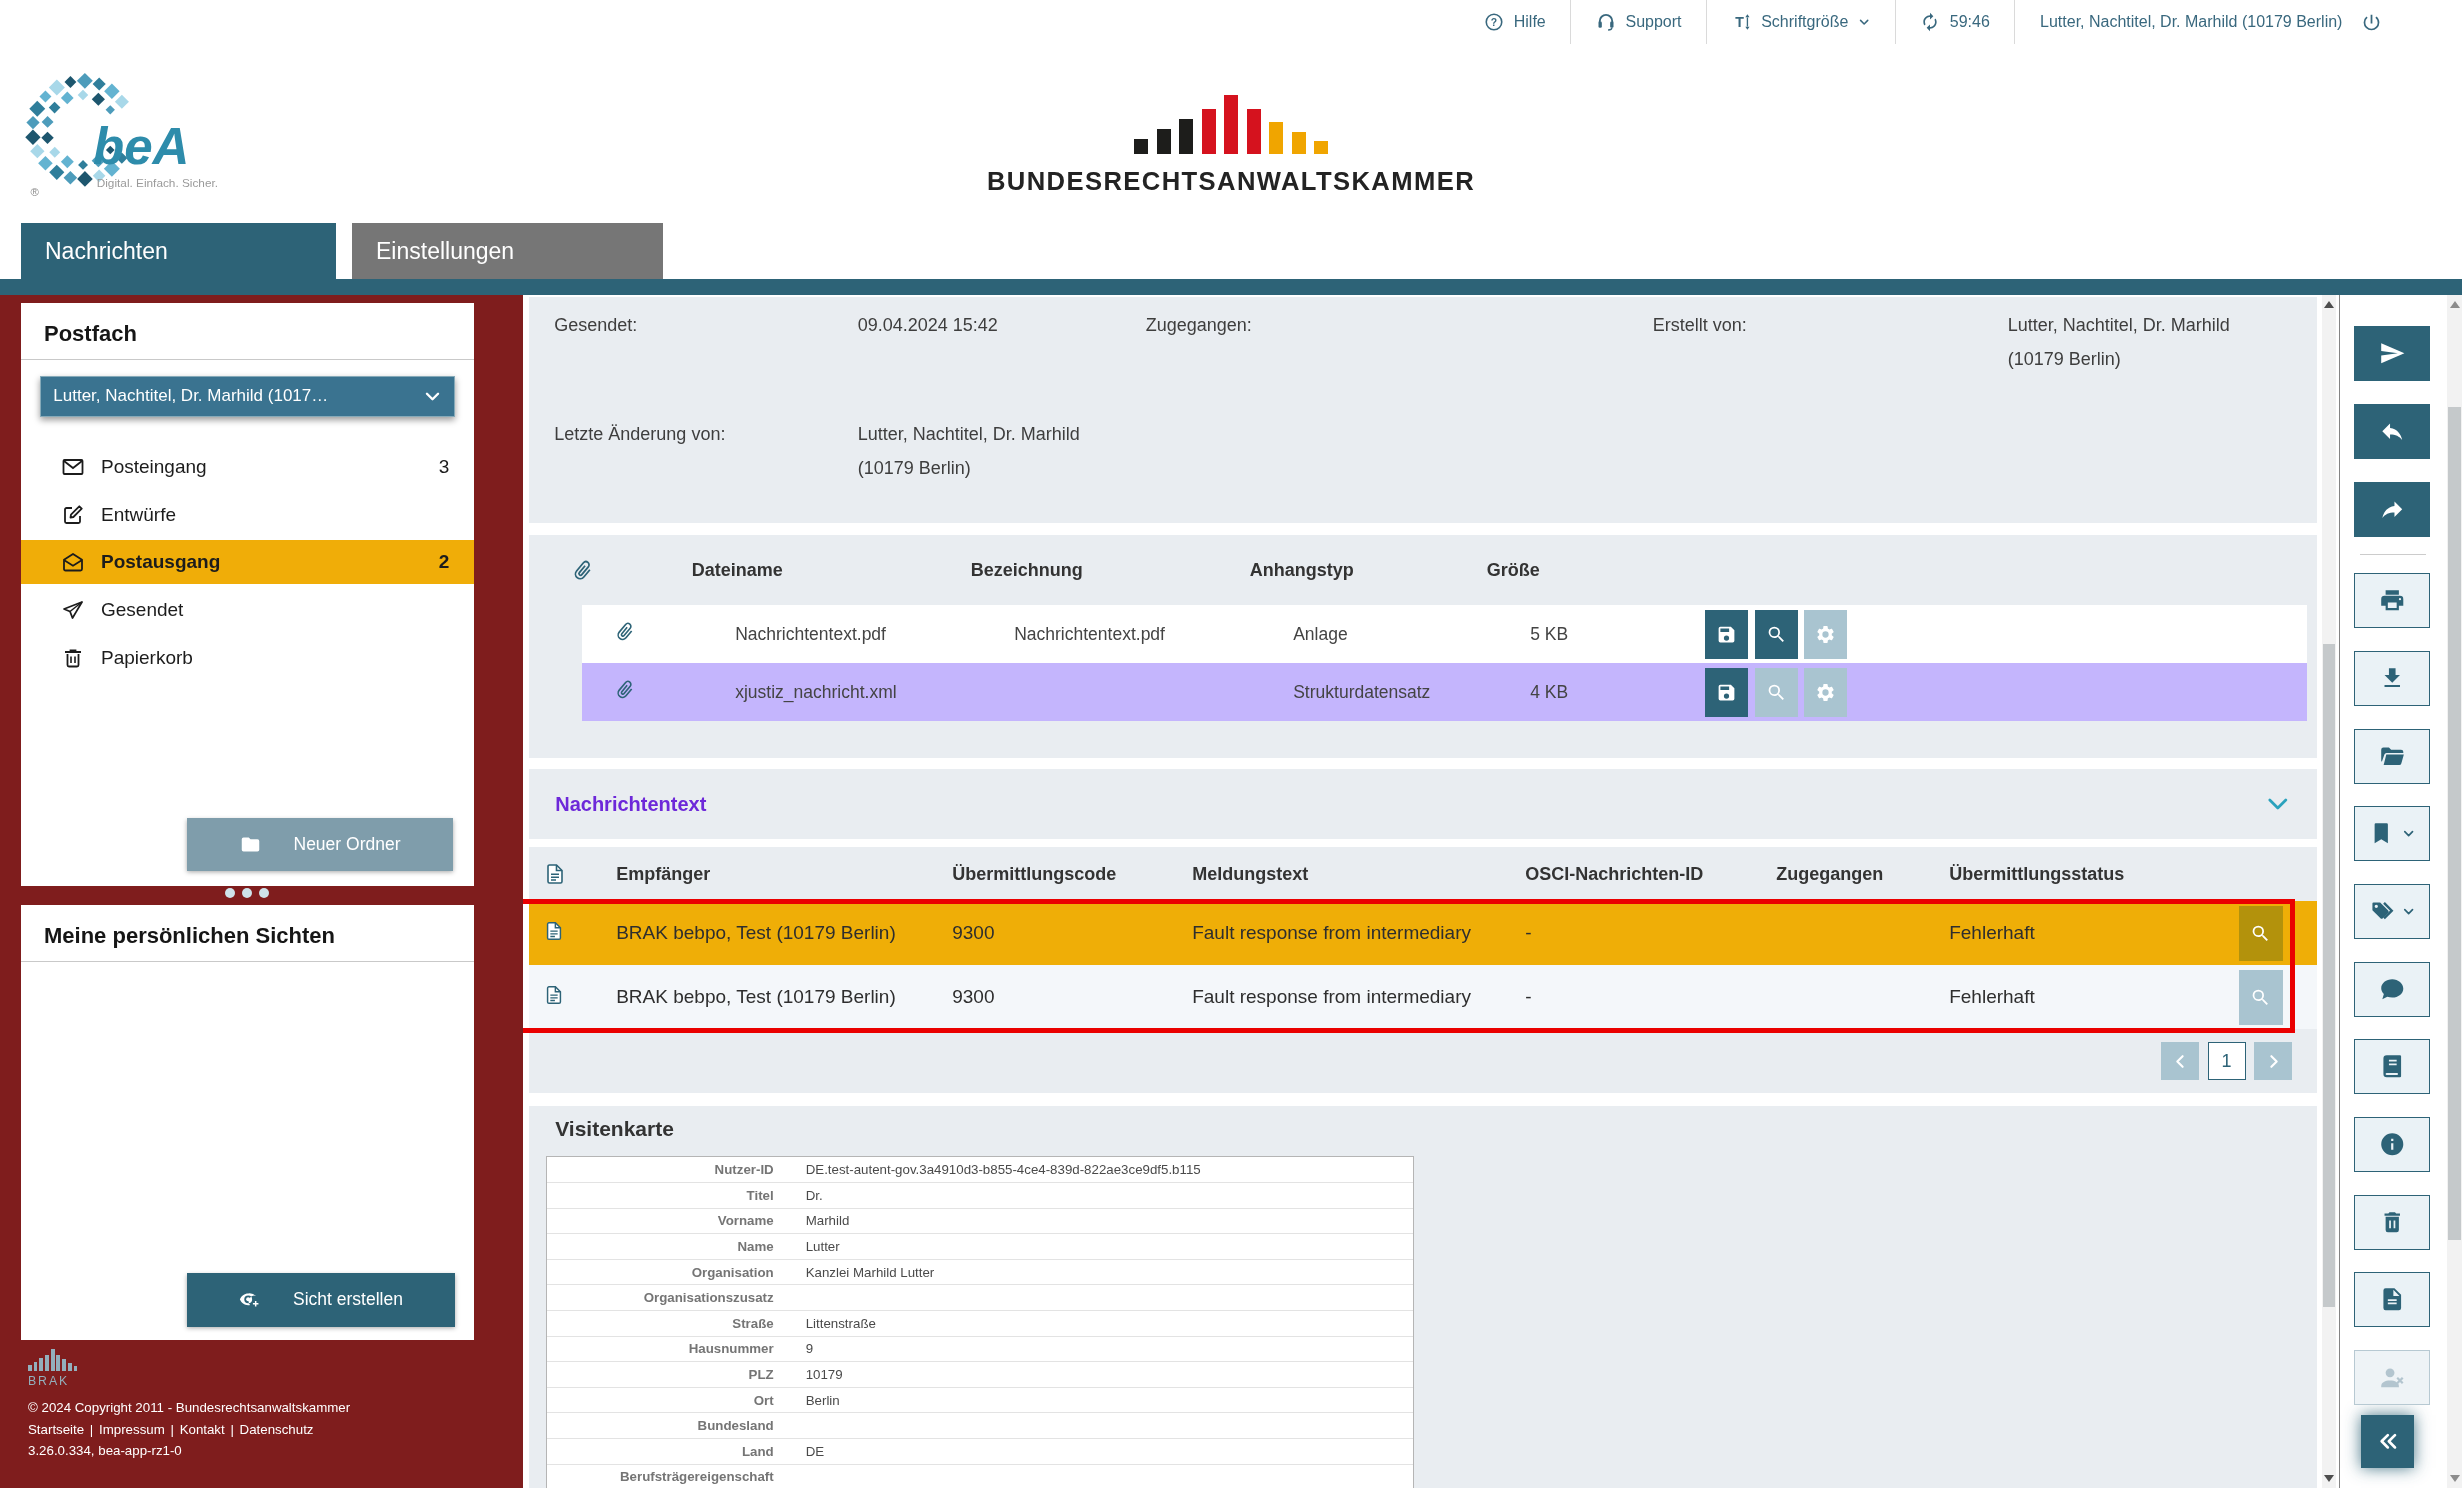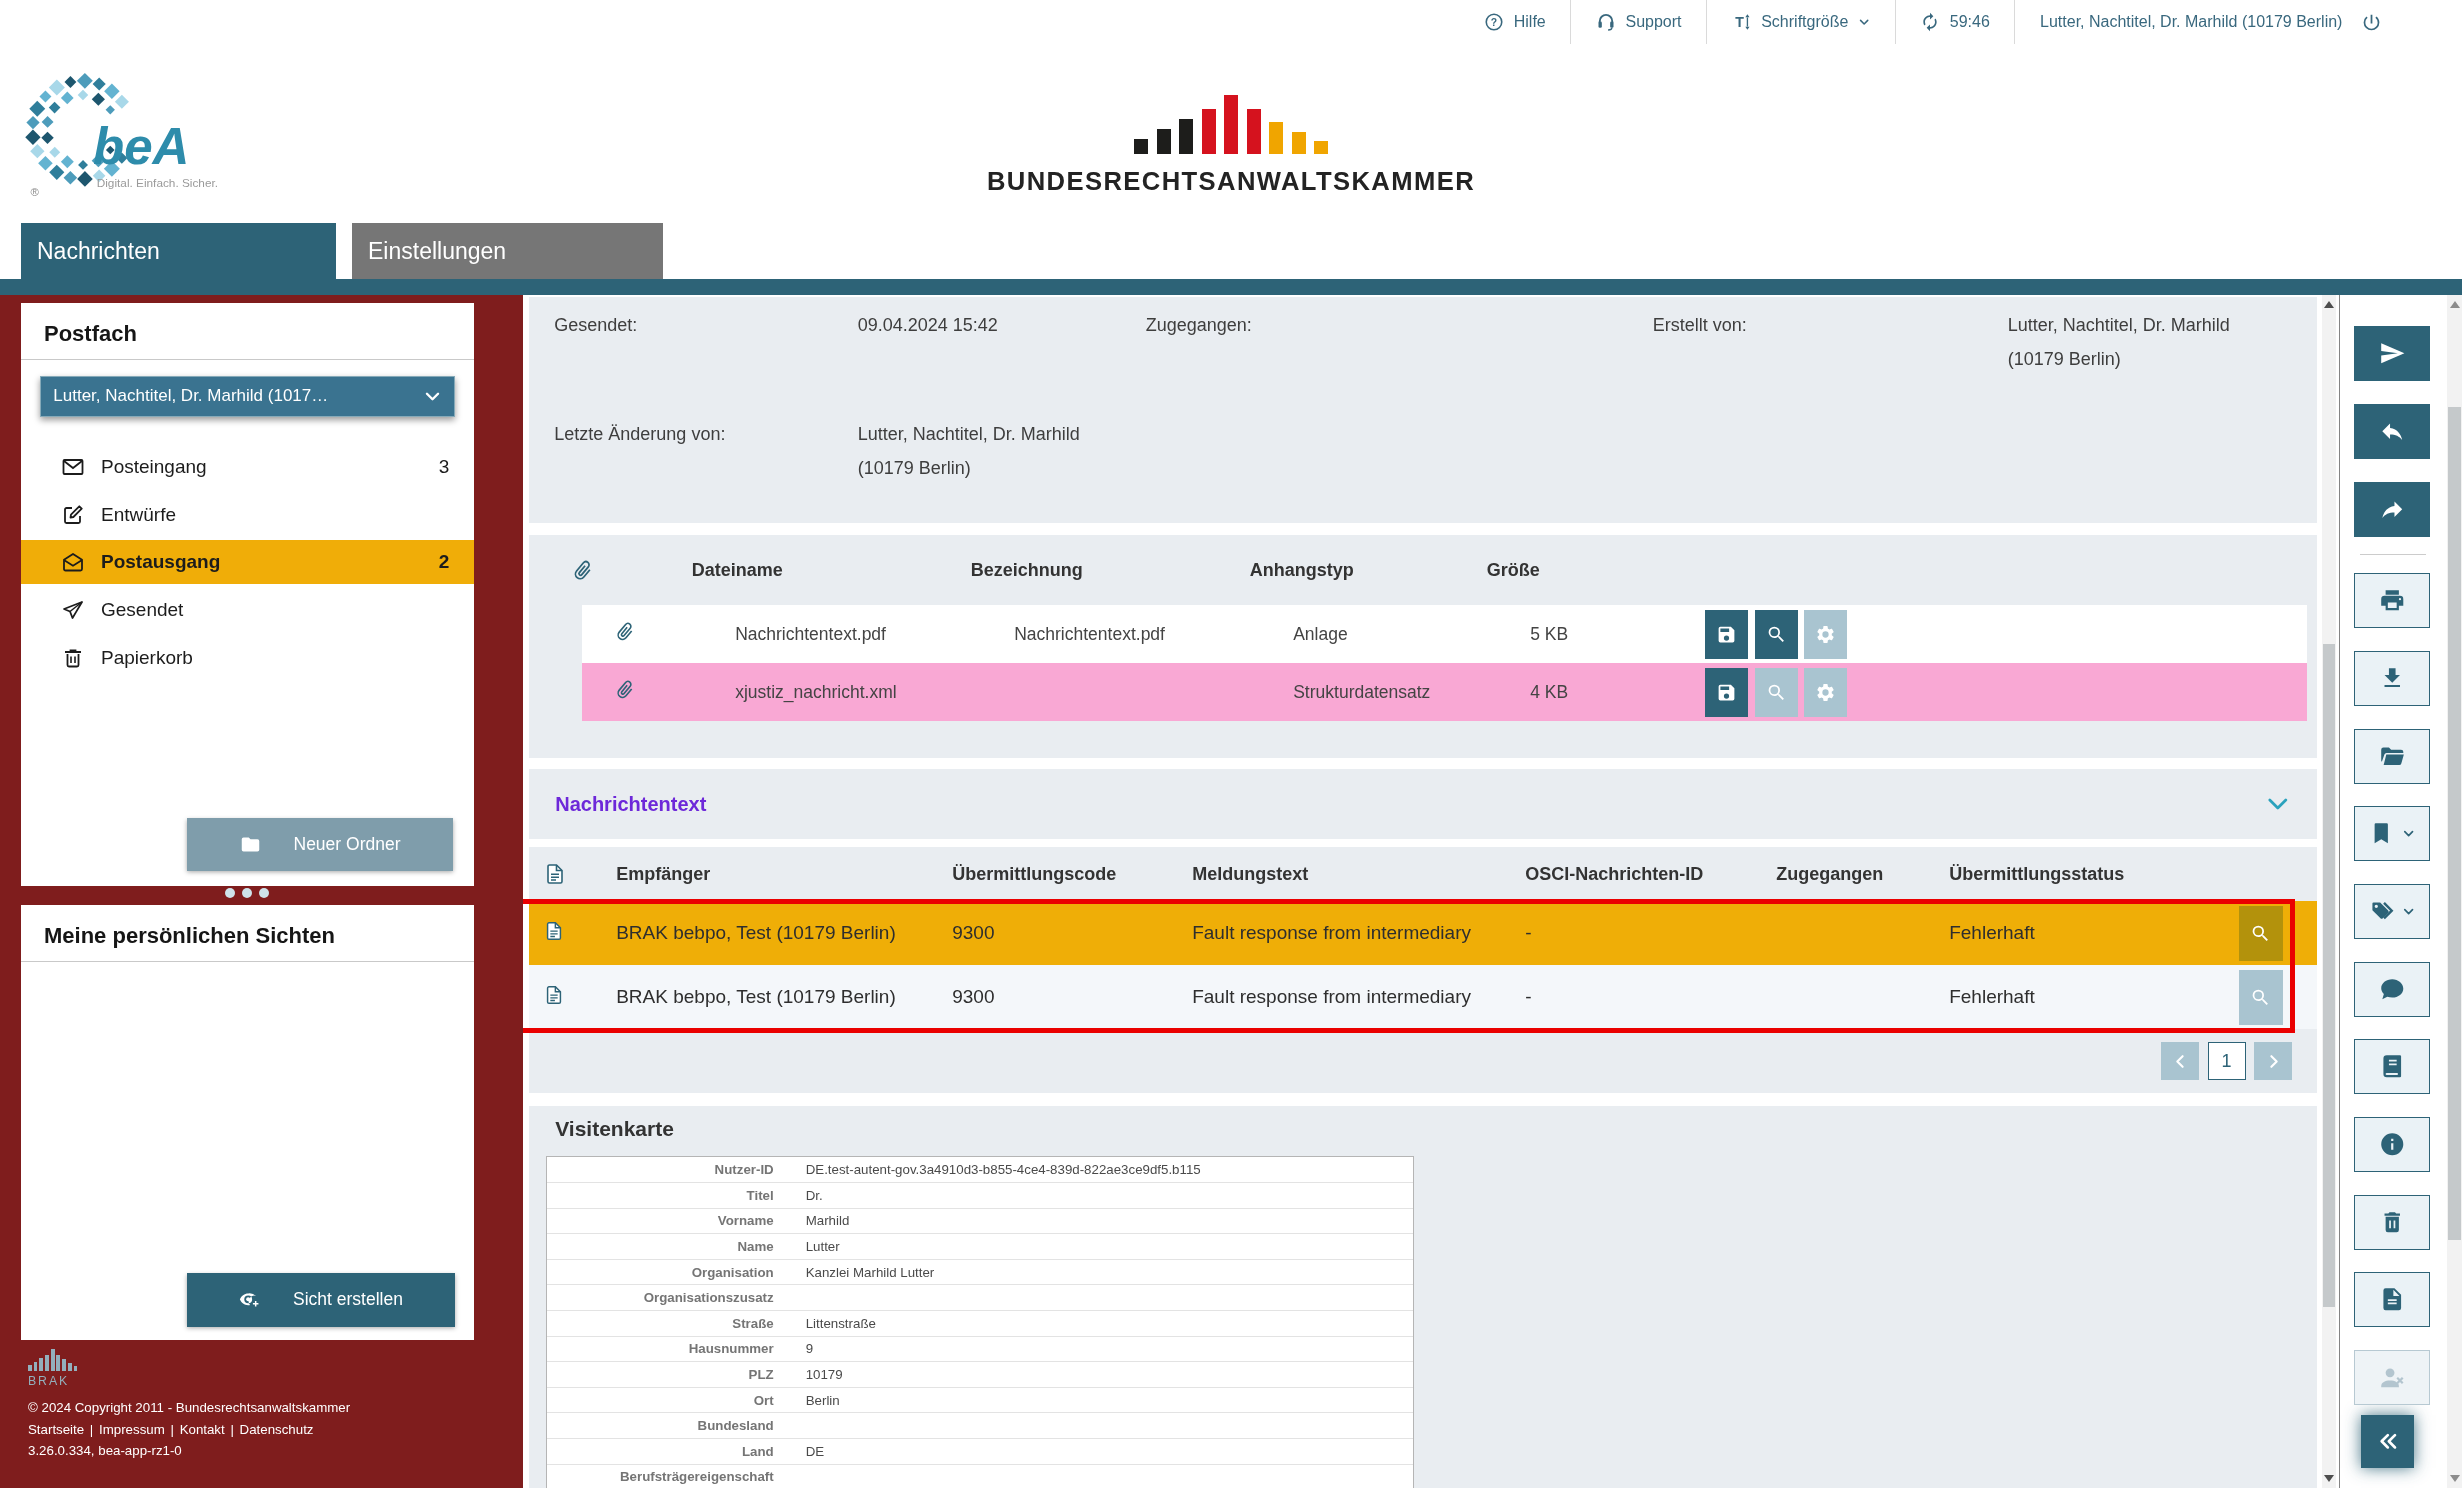--- a/index.html
+++ b/index.html
@@ -22,21 +22,21 @@
   
   .brand { position:absolute; top:44px; left:0; width:100%; height:179px; background:#fff; }
   .bea-logo { position:absolute; left:23px; top:9.5px; width:208px; height:166px; }
   .brak-logo { position:absolute; left:50%; top:49px; transform:translateX(-50%); width:492px; text-align:center; }
   .brak-bars { display:flex; align-items:flex-end; justify-content:center; gap:8.5px; height:61px; }
   .brak-bars i { display:block; width:14px; }
   .brak-word { margin-top:13px; font-size:25.6px; font-weight:bold; letter-spacing:1.4px; color:#232323; white-space:nowrap; }
 
   
   .tabs { position:absolute; top:223px; left:21px; display:flex; gap:16px; }
-  .tab { height:57px; display:flex; align-items:center; padding-left:16px; color:#fff; font-size:23px; cursor:pointer; }
+  .tab { height:57px; display:flex; align-items:center; padding-left:24px; color:#fff; font-size:23px; cursor:pointer; }
   .tab.active { background:#2d6377; width:315px; }
   .tab.inactive { background:#767676; width:311px; }
   .teal-band { position:absolute; top:279px; left:0; width:100%; height:16px; background:#2d6377; }
 
   
   .bodyarea { position:absolute; top:295px; left:0; width:2462px; height:1193px; }
   .sidebar { position:absolute; left:0; top:0; width:523px; height:1193px; background:#7f1d1d; }
   .panel { position:absolute; left:21px; width:453px; background:#fff; }
   .panel1 { top:7.6px; height:583px; }
   .panel2 { top:610px; height:435px; }
@@ -74,21 +74,21 @@
   .d-l2 { left:617px; top:11.4px; } .d-l3 { left:1124px; top:11.4px; }
   .d-v3 { left:1479px; top:11.4px; width:223px; }
   .d-l4 { left:25.6px; top:120px; } .d-v4 { left:329px; top:120px; width:223px; }
 
   .attach { top:240px; height:223px; }
   .agrid { display:grid; grid-template-columns:121px 279px 279px 237px 175px 1fr; align-items:center; }
   .attach-head { height:70px; padding-left:42px; font-weight:bold; font-size:18px; color:#333; }
   .head-clip { width:24.6px; height:24.6px; color:#2d6377; }
   .arows { margin:0 9.5px; }
   .arow { height:58px; padding-left:32px; background:#fff; font-size:17.5px; color:#444;margin-left:44px; }
-  .arow.alt { background:#f9a8d4; }
+  .arow.alt { background:#c4b5fd; }
   .arow .row-clip { width:23px; height:23px; color:#2d6377; }
   .actions { display:flex; gap:6.6px; }
   .act-btn { width:43px; height:49px; border:none; display:flex; align-items:center; justify-content:center;
     color:#fff; cursor:pointer; }
   .act-btn.on { background:#2d6377; }
   .act-btn.off { background:#a9c4d0; }
   .act-btn span { width:21px; height:21px; }
 
   .ntx { top:474px; height:70px; display:flex; align-items:center; padding:0 26.5px; }
   .ntx-title { font-size:20px; font-weight:bold; color:#6d28d9; }

